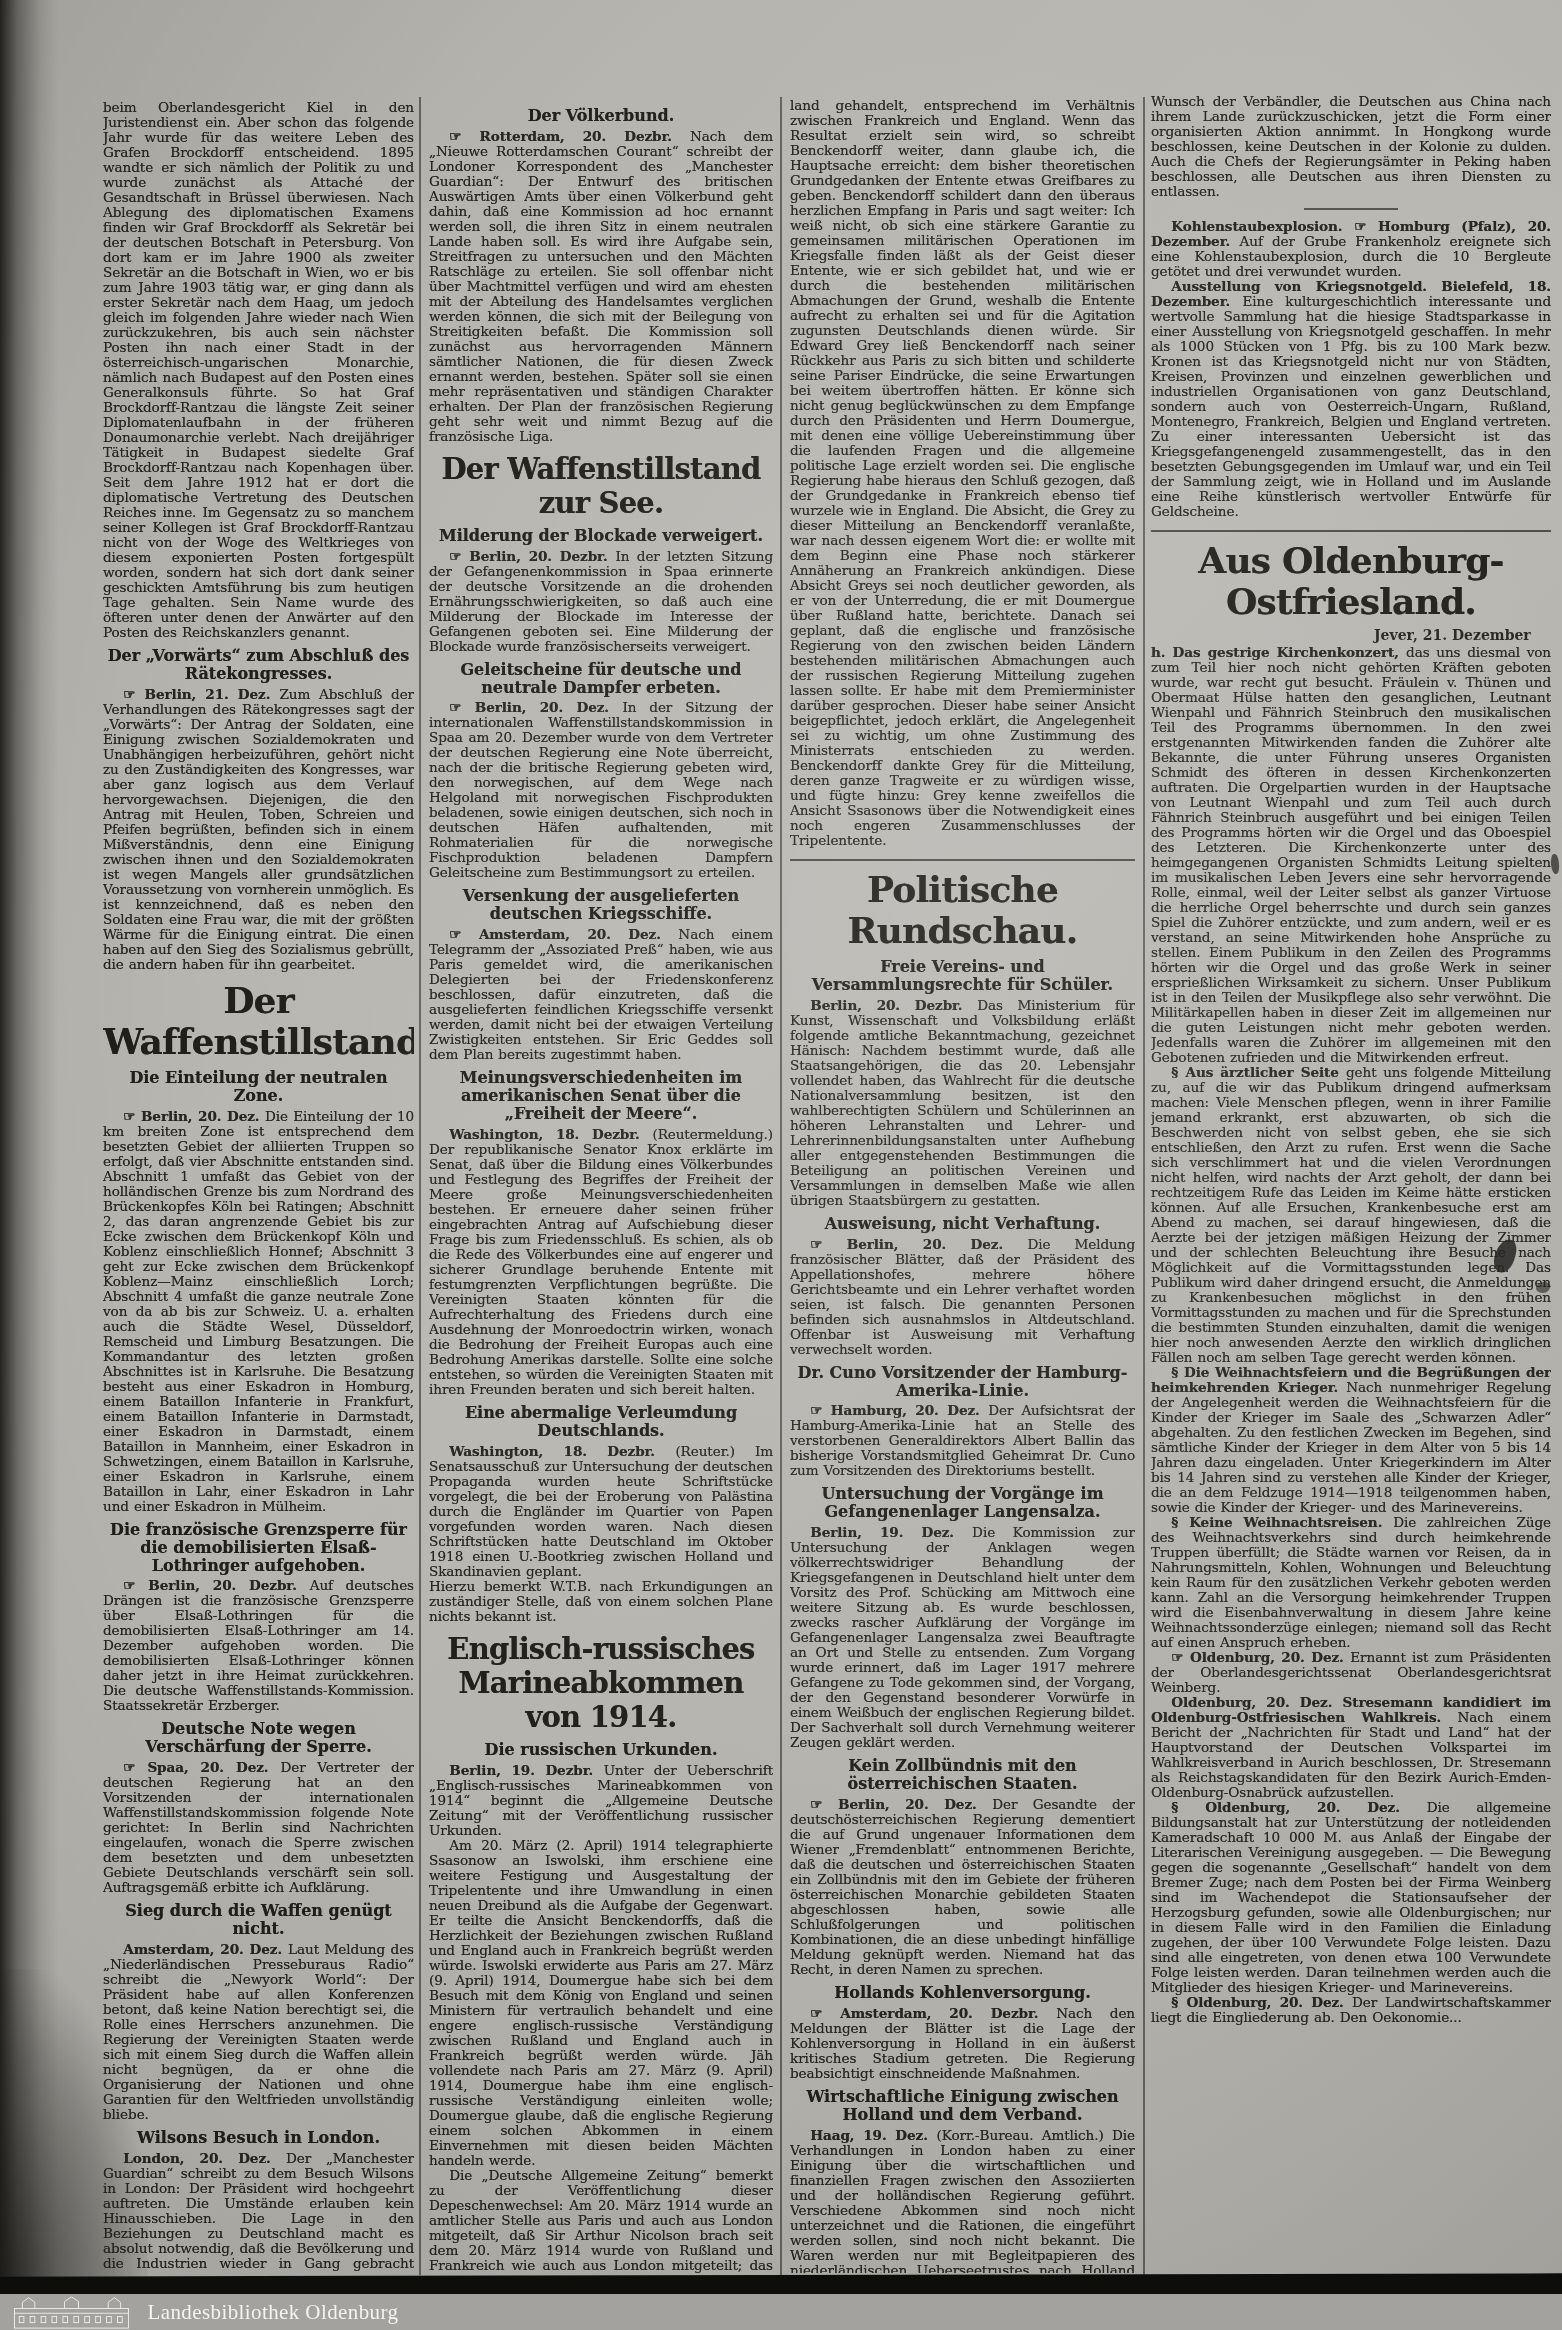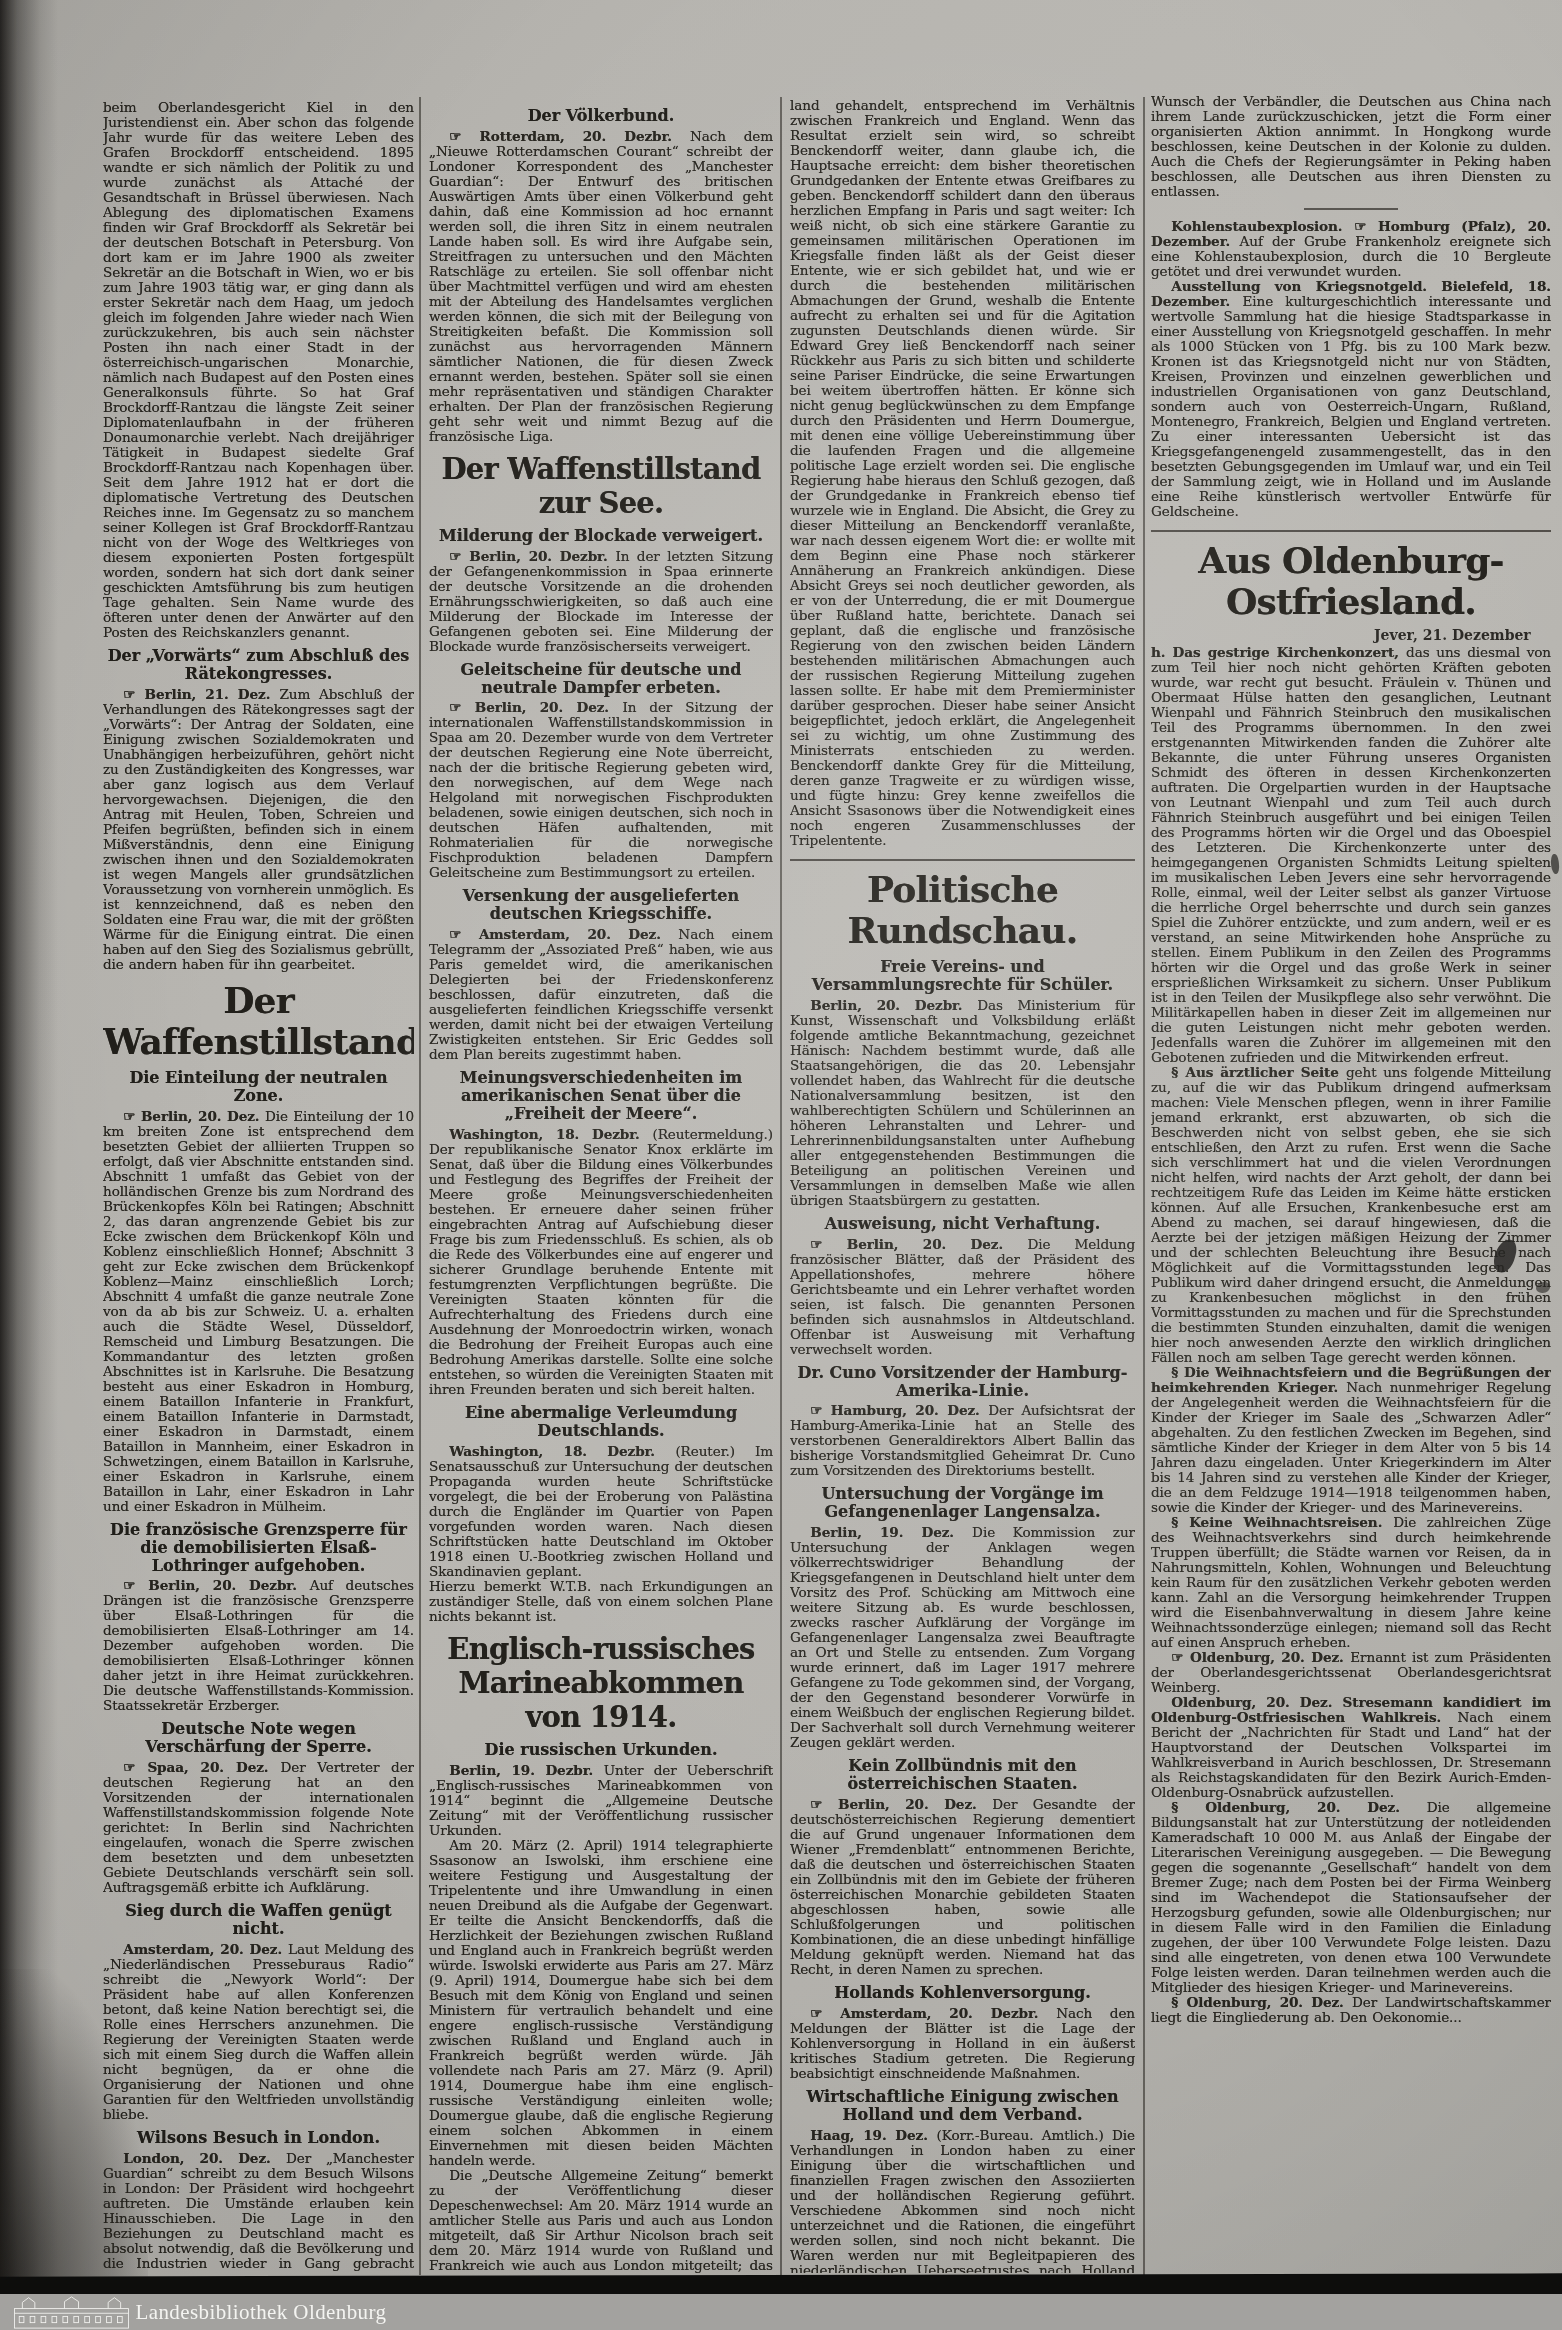--- a/index.html
+++ b/index.html
@@ -41,21 +41,21 @@
   .rule-full{border:none;border-top:2px solid #3d3a35;margin:11px 0 1.6px;opacity:.85;}
   .divider-short{width:94px;height:1.6px;background:#3d3a35;margin:9.4px auto;opacity:.8;}
   .dateline-right{text-align:right;font-weight:bold;font-size:14px;line-height:17px;padding-right:20.3px;margin:1.6px 0;}
 
   
   .black-strip{position:absolute;left:0;top:2275px;width:1562px;height:21px;background:#0d0d0c;
                transform:skewY(-0.12deg);}
   .footer-bar{position:absolute;left:0;top:2294px;width:1562px;height:36px;background:#a3a29f;
               display:flex;align-items:center;}
   .footer-bar .lib-icon{margin-left:12.5px;width:117px;height:33px;flex:0 0 auto;}
-  .footer-label{color:#f4f4f1;font-size:21px;margin-left:6px;
+  .footer-label{color:#f4f4f1;font-size:21px;margin-left:18px;
                 font-family:"Liberation Serif","DejaVu Serif",serif;letter-spacing:0.4px;}
 </style>
 </head>
 <body>
 
 <div class="page">
 
   <div class="gutter"></div>
   <div class="gutter-curl"></div>
 

